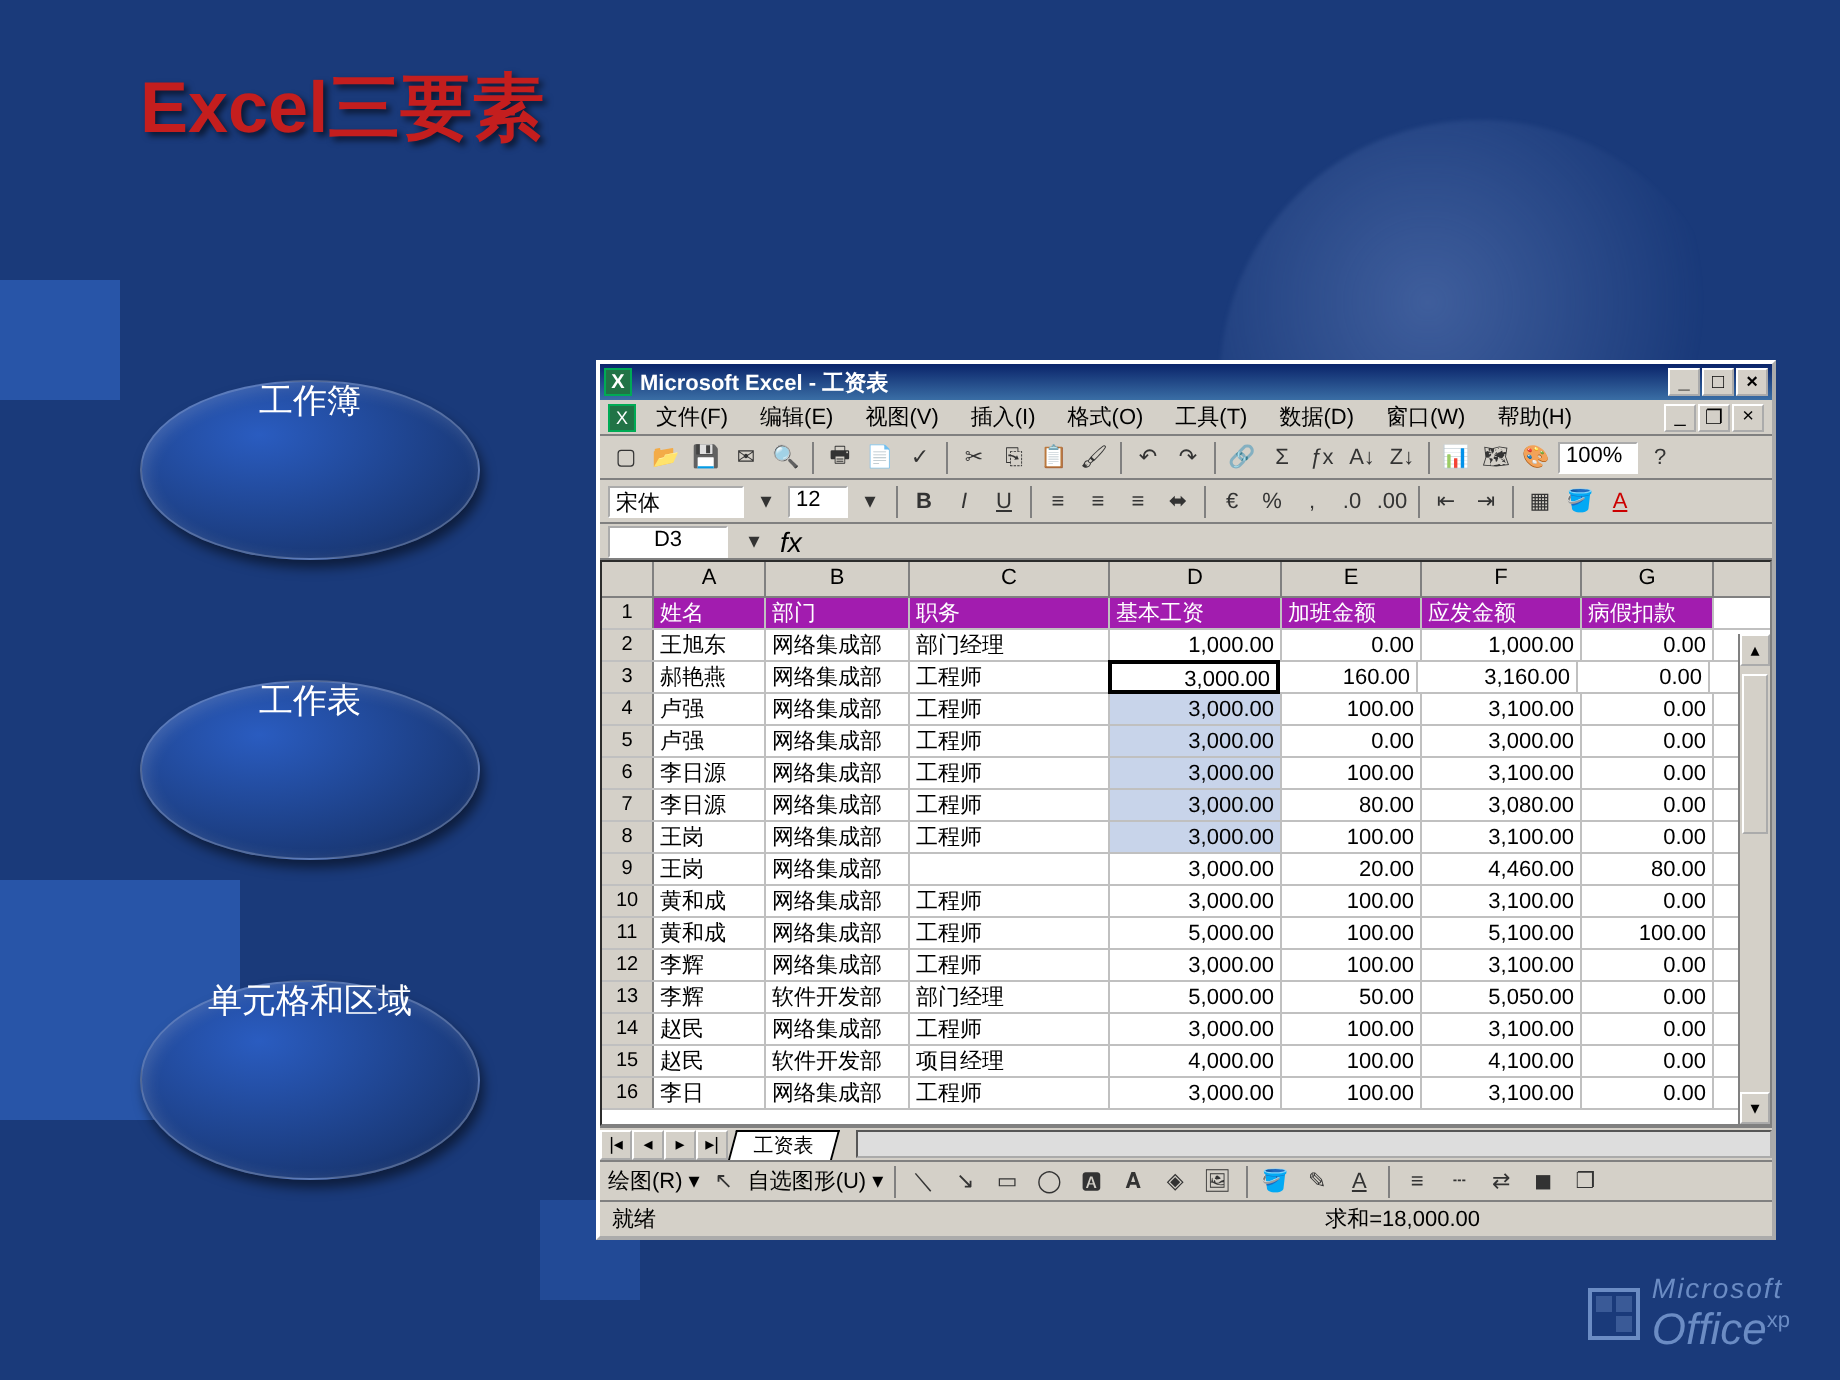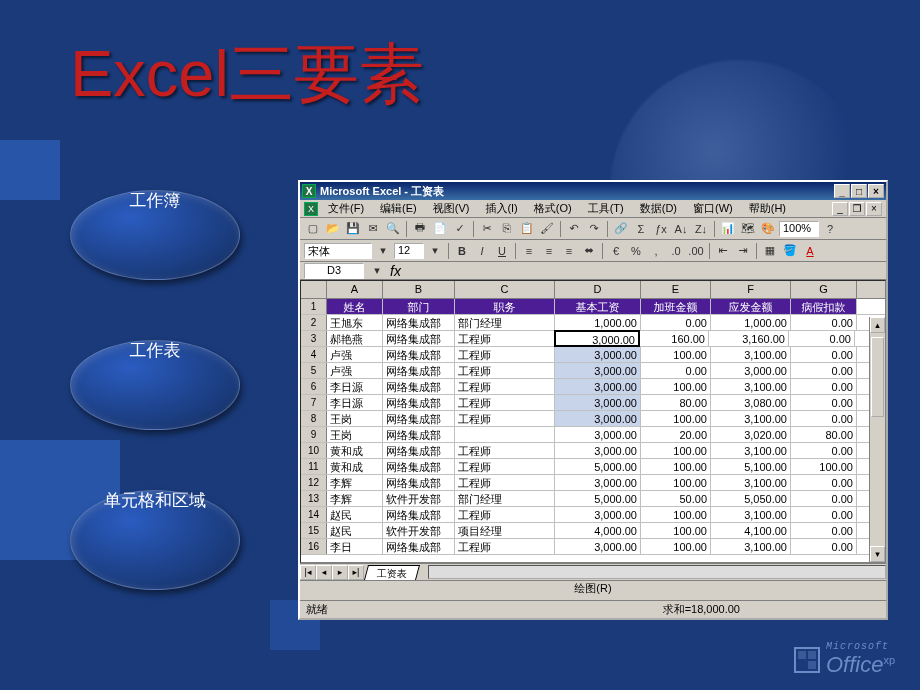--- a/index.html
+++ b/index.html
@@ -13,21 +13,21 @@
   .bg-sq { position: absolute; background: #2855a8; }
   .sq1 { left: 0; top: 140px; width: 60px; height: 60px; }
   .sq2 { left: 0; top: 440px; width: 120px; height: 120px; }
   .sq3 { left: 270px; top: 600px; width: 50px; height: 50px; opacity:.6;}
   .face { position:absolute; right:50px; top:60px; width:260px; height:260px;
           border-radius:50%; background: radial-gradient(circle at 40% 35%, rgba(100,130,190,.5), rgba(26,58,122,0) 60%);
           filter: blur(1px);}
 
   .slide-title {
     position: absolute; left: 70px; top: 30px;
-    font-size: 65px; font-weight: normal; color: #c41e1e;
+    font-size: 36px; font-weight: bold; color: #c41e1e;
     text-shadow: 2px 2px 3px rgba(0,0,0,.6);
     font-family: SimHei, "Microsoft YaHei", sans-serif;
   }
   .oval {
     position: absolute; left: 70px; width: 170px; height: 90px;
     border-radius: 50%;
     background: radial-gradient(ellipse at 35% 30%, #2a5cc0 0%, #1a3a7a 70%, #0f2450 100%);
     border: 1px solid rgba(255,255,255,.25);
     display: flex; align-items: flex-start; justify-content: center;
     color: #fff; font-size: 17px; text-align: center;
@@ -83,56 +83,56 @@
   .colhdr { text-align:center; border-right:1px solid #808080; height:17px; line-height:17px;
     font-size:11px;}
   .cA{width:56px;}.cB{width:72px;}.cC{width:100px;}.cD{width:86px;}
   .cE{width:70px;}.cF{width:80px;}.cG{width:66px;}
   .grid-body { flex:1; overflow:hidden; position:relative;}
   .row { display:flex; height:16px; border-bottom:1px solid #c0c0c0;}
   .rownum { width:26px; background:#d4d0c8; border-right:1px solid #808080;
     text-align:center; font-size:10px; line-height:16px;}
   .cell { border-right:1px solid #c0c0c0; padding:0 3px; font-size:11px;
     line-height:16px; white-space:nowrap; overflow:hidden;}
-  .hdrrow .cell { background:#4c1d95; color:#fff; text-align:center; font-weight:normal;}
+  .hdrrow .cell { background:#a21caf; color:#fff; text-align:left; font-weight:normal;}
   .num { text-align:right;}
   .sel { background:#c8d4ea;}
   .active-cell { border:2px solid #000; margin:-1px; z-index:2; position:relative; background:#fff !important;}
 
   .sheet-tabs { height:17px; background:#d4d0c8; display:flex; align-items:center;
     font-size:10px; border-top:1px solid #808080;}
   .tabnav { display:flex;}
   .tabnav div{ width:16px; height:15px; border:1px outset #fff; text-align:center; line-height:13px; font-size:9px;}
   .sheet-tab { background:#fff; border:1px solid #000; border-bottom:none;
     padding:0 10px; height:15px; line-height:15px; margin-left:2px;
     transform: skewX(-15deg);}
   .sheet-tab span{ display:inline-block; transform:skewX(15deg);}
   .sheet-tabs .track{ flex:1; background:#ddd; height:14px; margin-left:10px; border:1px inset #aaa;}
 
   .drawbar { height:20px; background:#d4d0c8; border-top:1px solid #808080;
-    display:flex; align-items:center; gap:3px; padding:0 4px; font-size:11px; overflow:hidden;flex-direction:column;}
+    display:flex; align-items:center; gap:3px; padding:0 4px; font-size:11px; overflow:hidden;}
   .statusbar { height:18px; background:#d4d0c8; border-top:1px solid #808080;
     display:flex; align-items:center; padding:0 6px; font-size:11px;}
   .statusbar .spacer{flex:1;}
   .scrollv { position:absolute; right:0; top:18px; bottom:0; width:16px; background:#d4d0c8;
     border-left:1px solid #808080;}
   .scrollv .thumb{ position:absolute; left:1px; right:1px; top:20px; height:80px;
     background:#d4d0c8; border:1px outset #fff;}
   .scrollv .arr{ position:absolute; left:0; right:0; height:16px; background:#d4d0c8;
     border:1px outset #fff; text-align:center; font-size:9px; line-height:14px;}
   .scrollv .au{top:0;} .scrollv .ad{bottom:0;}
 
   .office-logo{ position:absolute; right:25px; bottom:12px; color:#6b8cc4;
     font-size:22px; font-style:italic; font-family:"Segoe UI",sans-serif;
     display:flex; align-items:center; gap:6px;}
   .office-logo .pz{ border:2px solid #6b8cc4; width:26px; height:26px; display:grid;
     grid-template:1fr 1fr/1fr 1fr; gap:2px; padding:2px;}
   .office-logo .pz div{background:#6b8cc4; opacity:.4;}
   .office-logo .pz div:nth-child(3){opacity:0; border:1px solid #6b8cc4;}
-  .msft{ font-size:10px; letter-spacing:1px;font-family:Liberation Mono, monospace;}
+  .msft{ font-size:14px; letter-spacing:1px;}
   .xp{ font-size:11px; vertical-align:super; font-style:normal;}
 </style>
 </head>
 <body>
 
 <div class="bg-sq sq1"></div>
 <div class="bg-sq sq2"></div>
 <div class="bg-sq sq3"></div>
 <div class="face"></div>
 
@@ -346,21 +346,21 @@
           <div class="cell cF num">3,100.00</div>
           <div class="cell cG num">0.00</div>
         </div>
         <div class="row">
           <div class="rownum">9</div>
           <div class="cell cA">王岗</div>
           <div class="cell cB">网络集成部</div>
           <div class="cell cC"></div>
           <div class="cell cD num">3,000.00</div>
           <div class="cell cE num">20.00</div>
-          <div class="cell cF num">3,020.00</div>
+          <div class="cell cF num">4,460.00</div>
           <div class="cell cG num">80.00</div>
         </div>
         <div class="row">
           <div class="rownum">10</div>
           <div class="cell cA">黄和成</div>
           <div class="cell cB">网络集成部</div>
           <div class="cell cC">工程师</div>
           <div class="cell cD num">3,000.00</div>
           <div class="cell cE num">100.00</div>
           <div class="cell cF num">3,100.00</div>

